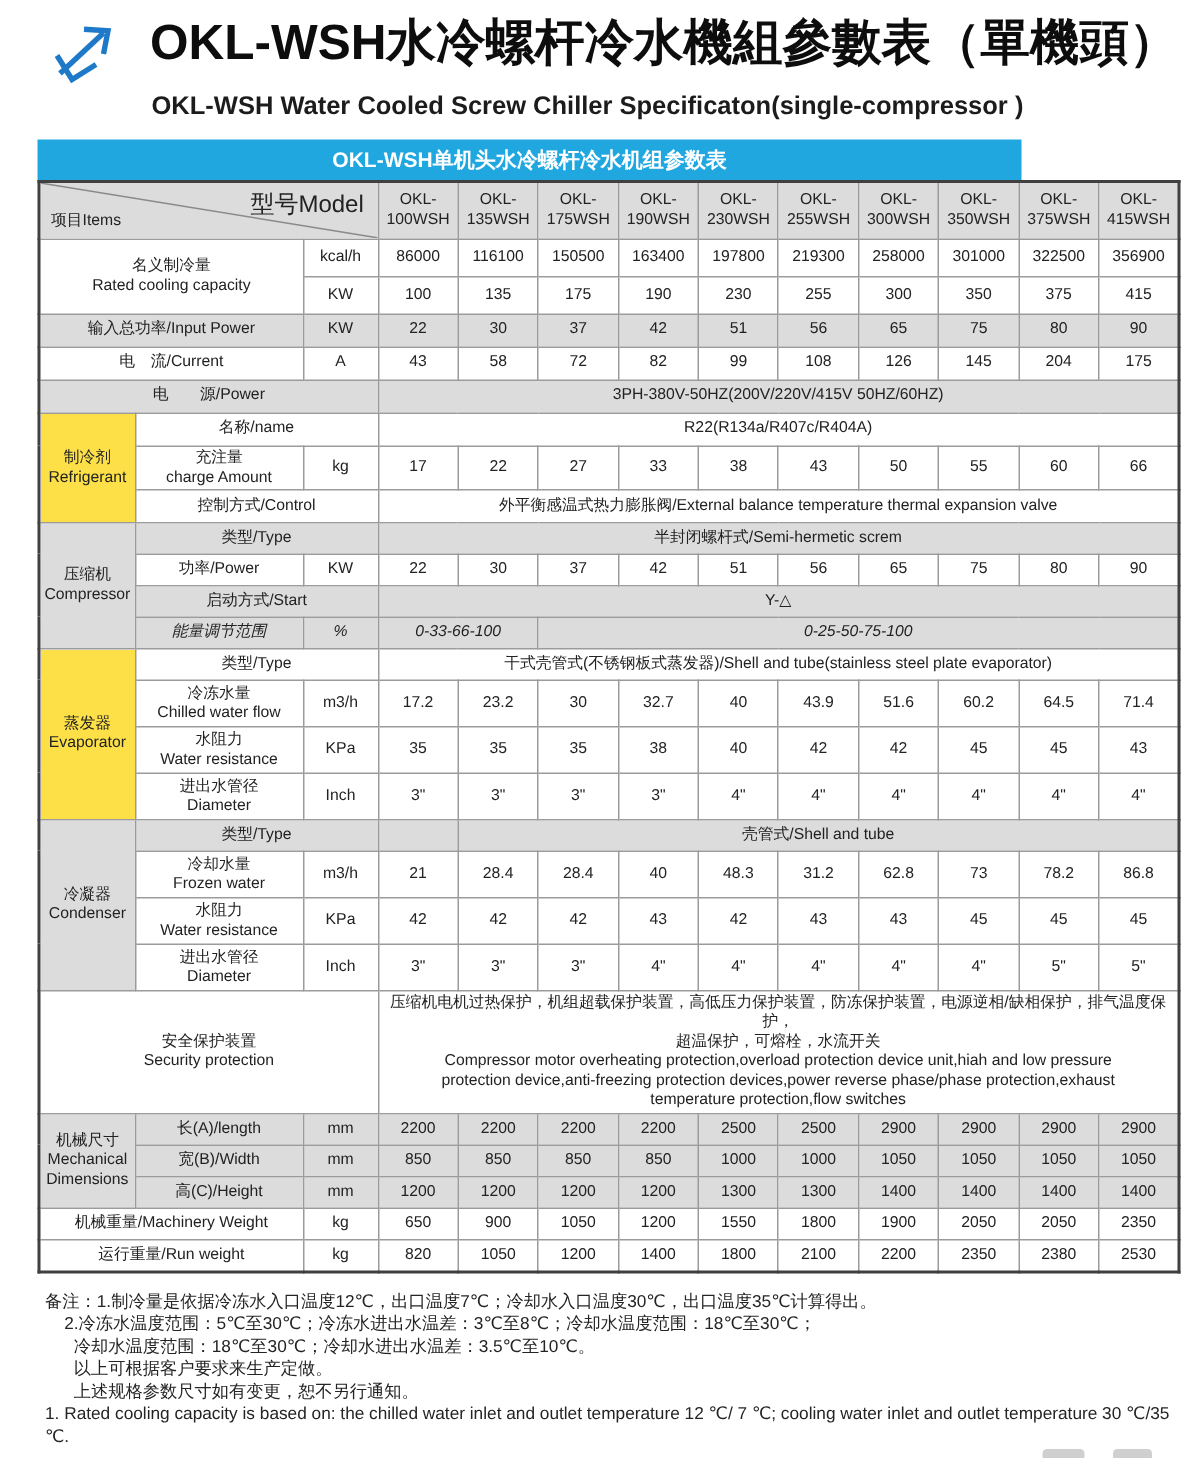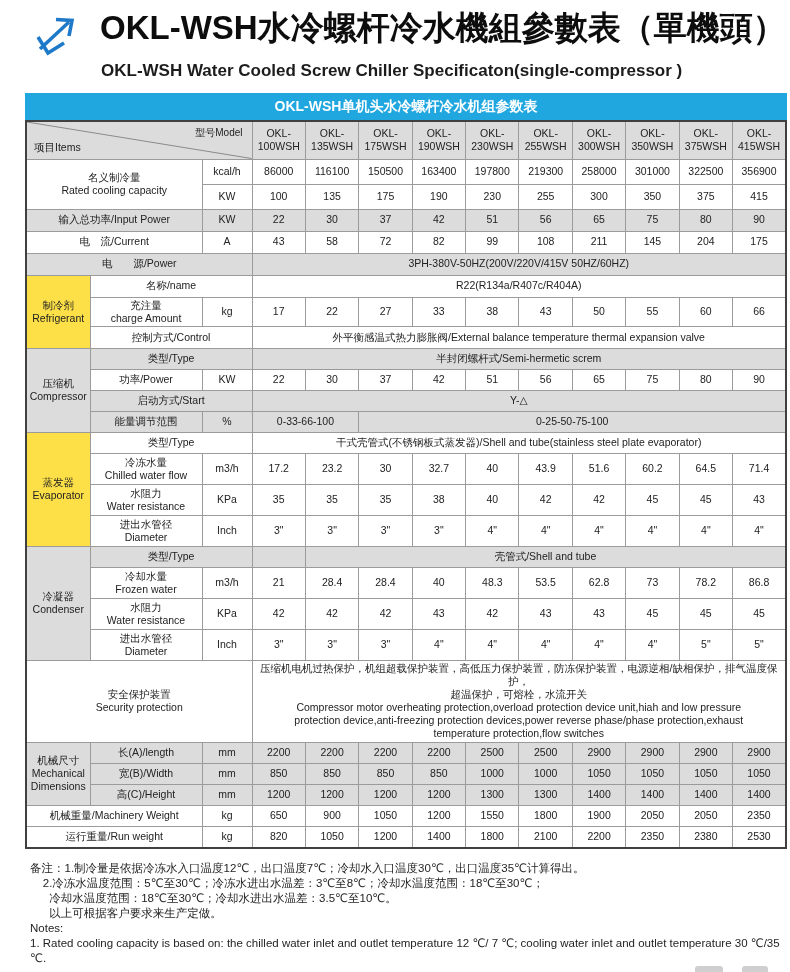--- a/index.html
+++ b/index.html
@@ -1,36 +1,36 @@
 <!DOCTYPE html>
 <html><head>
 <meta charset="utf-8">
 <style>
   html,body{margin:0;padding:0;background:#ffffff;}
   .page{position:relative;width:790px;height:972px;background:#ffffff;overflow:hidden;
         font-family:"Liberation Sans","DejaVu Sans",sans-serif;color:#1a1a1a;}
   .logo{position:absolute;left:36px;top:12px;}
   .title-zh{position:absolute;left:100px;top:6px;font-size:33px;font-weight:bold;color:#0d0d0d;white-space:nowrap;text-align:center;}
   .title-en{position:absolute;left:101px;top:41px;font-size:17px;font-weight:600;color:#1c1c1c;white-space:nowrap;margin-top:20px;}
-  .banner{position:absolute;left:25px;top:93px;width:762px;height:27px;background:#21a7e0;
+  .banner{position:absolute;left:25px;top:93px;width:656px;height:27px;background:#21a7e0;
           color:#ffffff;font-size:14px;font-weight:bold;text-align:center;line-height:27px;}
   table.spec{position:absolute;left:25px;top:120px;width:762px;border-collapse:collapse;
              table-layout:fixed;border:2px solid #404040;}
   table.spec td{border:1px solid #9b9b9b;text-align:center;vertical-align:middle;
                 font-size:10.5px;color:#222;padding:1px 2px;white-space:pre-line;line-height:1.25;
                 overflow:hidden;}
   tr.g td{background:#dcdcdc;}
   td.grp{background:#fde047;}
   tr.sec td{border-top:1.5px solid #4a4a4a;}
   td.mdl{font-size:11px;}
   td.left{text-align:left;padding:3px 6px;line-height:1.3;}
   td.corner{position:relative;padding:0;}
   td.corner svg{position:absolute;left:0;top:0;width:100%;height:100%;}
   .corner-items{position:absolute;left:7px;bottom:4px;font-size:10.5px;}
-  .corner-model{position:absolute;right:9px;top:5px;font-size:10px;}
+  .corner-model{position:absolute;right:9px;top:5px;font-size:16px;}
   .notes{position:absolute;left:30px;top:861px;font-size:11.5px;color:#242424;line-height:15px;}
   .note-line{white-space:pre-wrap;}
   .artifact{position:absolute;background:#cfcfcf;border-radius:3px;height:8px;}
   .a1{left:695px;top:966px;width:28px;}
   .a2{left:742px;top:966px;width:26px;}
 </style>
 </head>
 <body>
 
 <div class="page">
@@ -134,21 +134,21 @@
         </tr>
         <tr style="height: 22px;">
           <td colspan="2" class="lbl">电　流/Current</td>
           <td class="unit">A</td>
           <td class="val">43</td>
           <td class="val">58</td>
           <td class="val">72</td>
           <td class="val">82</td>
           <td class="val">99</td>
           <td class="val">108</td>
-          <td class="val">211</td>
+          <td class="val">126</td>
           <td class="val">145</td>
           <td class="val">204</td>
           <td class="val">175</td>
         </tr>
         <tr class="g sec" style="height: 22px;">
           <td colspan="3" class="lbl">电　　源/Power</td>
           <td colspan="10" class="val">3PH-380V-50HZ(200V/220V/415V  50HZ/60HZ)</td>
         </tr>
         <tr class="sec" style="height: 22px;">
           <td rowspan="3" class="grp">制冷剂
@@ -192,21 +192,21 @@
           <td class="val">56</td>
           <td class="val">65</td>
           <td class="val">75</td>
           <td class="val">80</td>
           <td class="val">90</td>
         </tr>
         <tr class="g" style="height: 21px;">
           <td colspan="2" class="lbl">启动方式/Start</td>
           <td colspan="10" class="val">Y-△</td>
         </tr>
-        <tr class="g" style="height: 21px;">
+        <tr class="g" style="height: 21px; font-style: italic;">
           <td class="lbl">能量调节范围</td>
           <td class="unit">%</td>
           <td colspan="2" class="val">0-33-66-100</td>
           <td colspan="8" class="val">0-25-50-75-100</td>
         </tr>
         <tr class="sec" style="height: 21px;">
           <td rowspan="4" class="grp">蒸发器
 Evaporator</td>
           <td colspan="2" class="lbl">类型/Type</td>
           <td colspan="10" class="val">干式壳管式(不锈钢板式蒸发器)/Shell and tube(stainless steel plate evaporator)</td>
@@ -265,21 +265,21 @@
         </tr>
         <tr style="height: 31px;">
           <td class="lbl">冷却水量
 Frozen water</td>
           <td class="unit">m3/h</td>
           <td class="val">21</td>
           <td class="val">28.4</td>
           <td class="val">28.4</td>
           <td class="val">40</td>
           <td class="val">48.3</td>
-          <td class="val">53.5</td>
+          <td class="val">31.2</td>
           <td class="val">62.8</td>
           <td class="val">73</td>
           <td class="val">78.2</td>
           <td class="val">86.8</td>
         </tr>
         <tr style="height: 31px;">
           <td class="lbl">水阻力
 Water resistance</td>
           <td class="unit">KPa</td>
           <td class="val">42</td>
@@ -391,19 +391,19 @@
           <td class="val">2530</td>
         </tr>
       </tbody>
   </table>
 
   <div class="notes">
       <div class="note-line">备注：1.制冷量是依据冷冻水入口温度12℃，出口温度7℃；冷却水入口温度30℃，出口温度35℃计算得出。</div>
       <div class="note-line">    2.冷冻水温度范围：5℃至30℃；冷冻水进出水温差：3℃至8℃；冷却水温度范围：18℃至30℃；</div>
       <div class="note-line">      冷却水温度范围：18℃至30℃；冷却水进出水温差：3.5℃至10℃。</div>
       <div class="note-line">      以上可根据客户要求来生产定做。</div>
-      <div class="note-line">Notes:</div>
+      <div class="note-line">      上述规格参数尺寸如有变更，恕不另行通知。</div>
       <div class="note-line">1. Rated cooling capacity is based on: the chilled water inlet and outlet temperature 12 ℃/ 7 ℃; cooling water inlet and outlet temperature 30 ℃/35 ℃.</div>
     </div>
 
   <div class="artifact a1"></div>
   <div class="artifact a2"></div>
 </div>
 
 </body></html>

